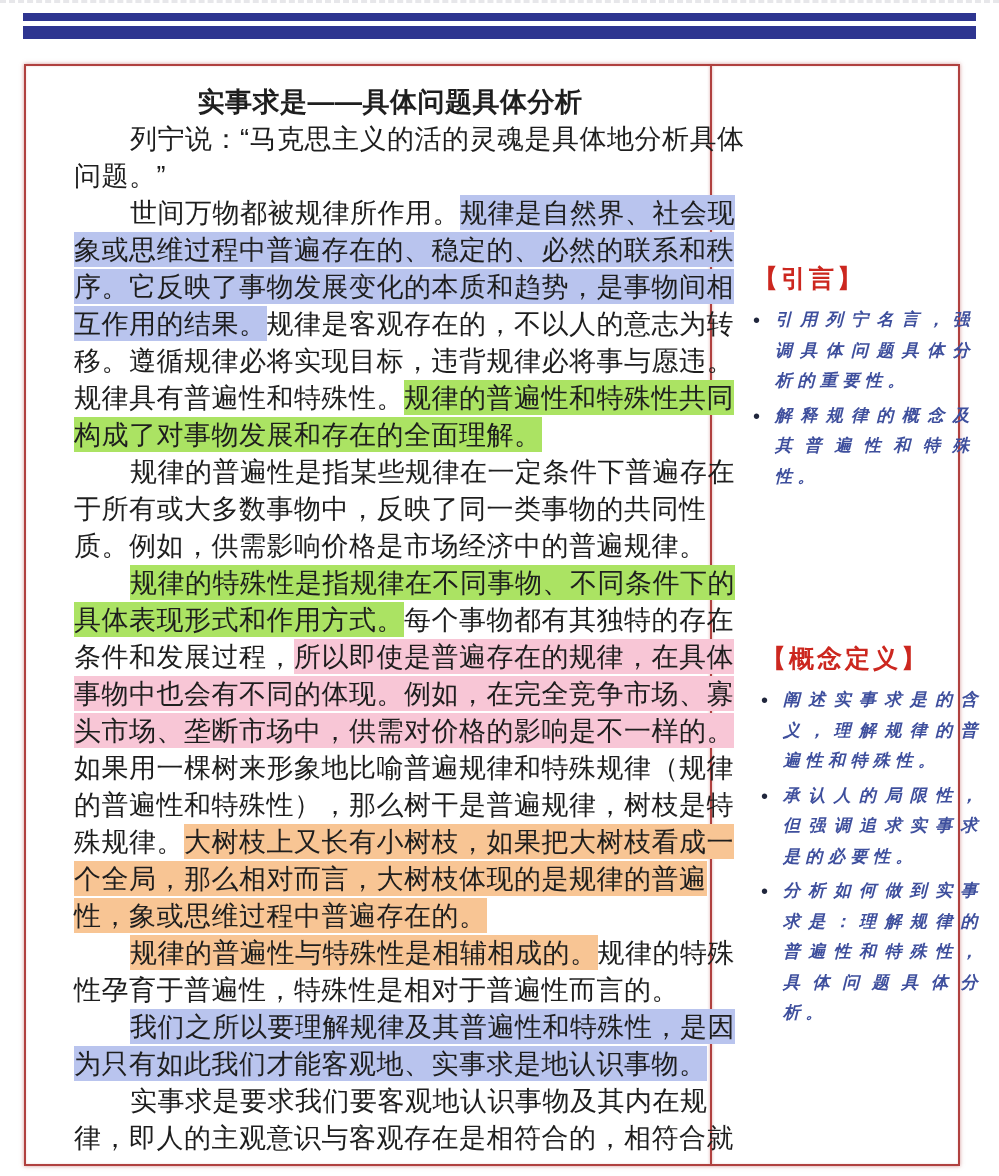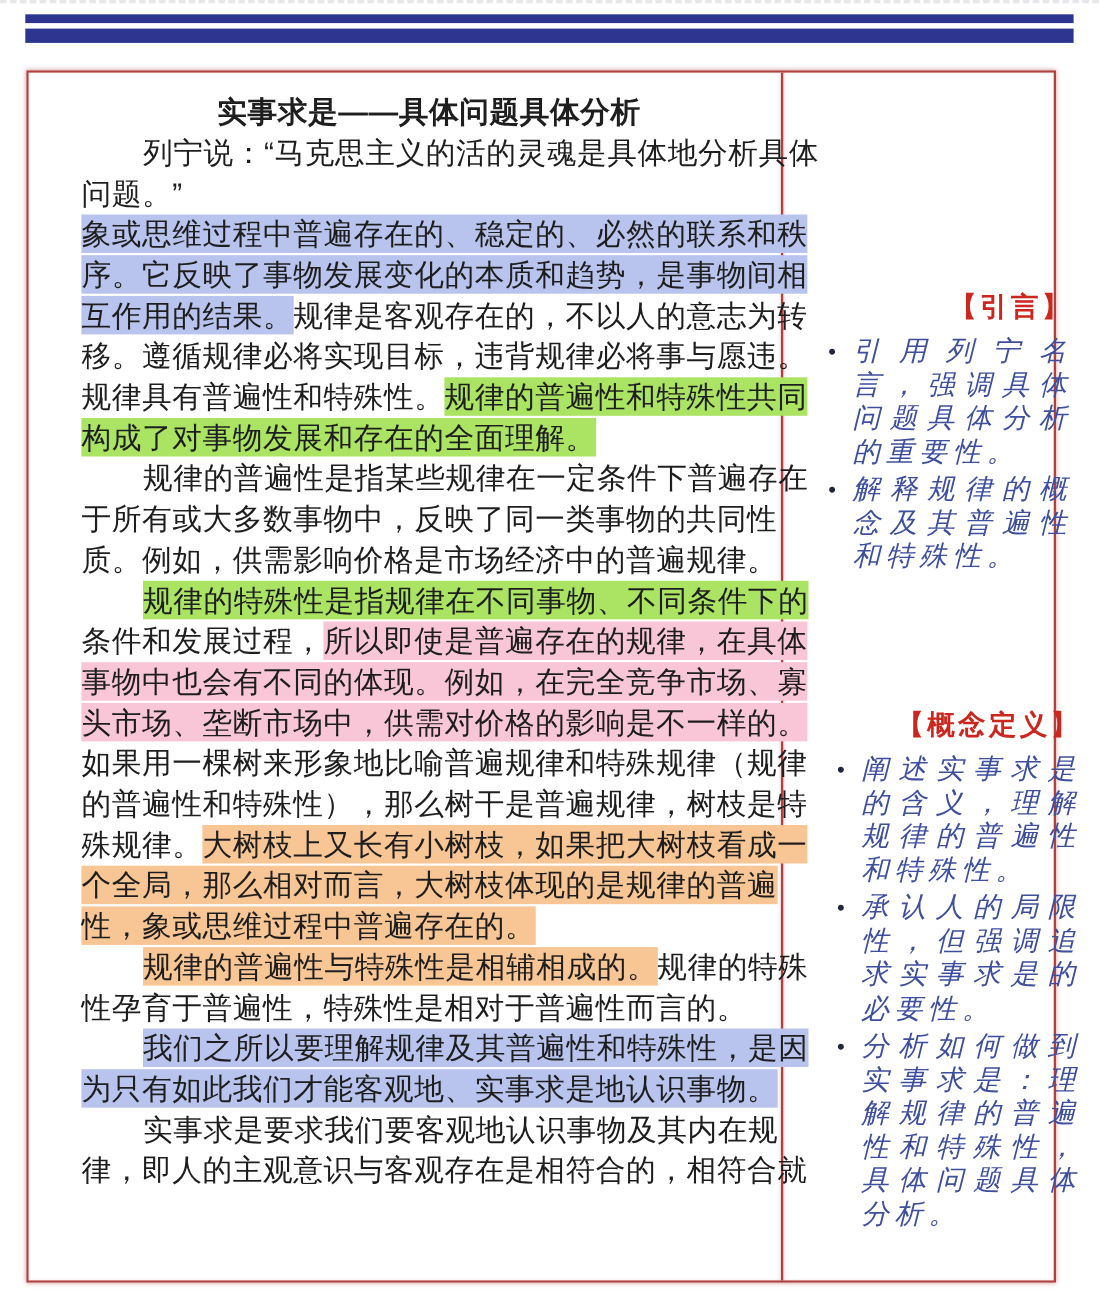--- a/index.html
+++ b/index.html
@@ -42,59 +42,61 @@
   .hl-green  { background: var(--hl-green); }
   .hl-pink   { background: var(--hl-pink); }
   .hl-orange { background: var(--hl-orange); }
 
   
   .ann-block { position: absolute; width: 222px; }
   .ann-block-1 { left: 727px; top: 196px; }
   .ann-block-2 { left: 735px; top: 576px; }
   .ann-title {
     color: var(--ann-red); font-weight: bold; font-size: 25px;
-    letter-spacing: 3px; text-align: right; margin-bottom: 10px;
+    letter-spacing: 3px; text-align: left; margin-bottom: 10px;
     font-family: "Liberation Serif", serif;
   }
   .ann-item { display: flex; margin-bottom: 4px; }
   .ann-item .dot {
     flex: 0 0 22px; color: #20263c; font-size: 20px; line-height: 30px;
   }
   .ann-item .atext {
-    color: var(--ann-blue); font-size: 25px; line-height: 30.5px;
+    color: var(--ann-blue); font-size: 17px; line-height: 30.5px;
     letter-spacing: 5.5px; font-style: italic;
-    font-family: "Liberation Serif", serif; font-weight: 400;
+    font-family: "Liberation Serif", serif; font-weight: 700;
     text-align: justify;
   }
 </style>
 </head>
 <body style="--navy: #2e3590; --border-red: #b0413f; --ann-red: #cc271f; --ann-blue: #3e4f9d; --ink: #1e1e1e; --hl-blue: #b9c4ee; --hl-green: #abe363; --hl-pink: #f8c6d6; --hl-orange: #f8c594;">
 
 <div class="top-remnant"></div>
 <div class="navy-bar bar1"></div>
 <div class="navy-bar bar2"></div>
 
 <div class="doc-box">
   <div class="v-divider"></div>
 
   <div class="article">
     <div class="tline center article-title">实事求是——具体问题具体分析</div>
     <div>
         <div class="tline ind"><span>列宁说：“马克思主义的活的灵魂是具体地分析具体</span></div>
         <div class="tline"><span>问题。”</span></div>
+        <div class="tline ind"><span>世间万物都被规律所作用。</span><span class="hl hl-blue">规律是自然界、社会现</span></div>
         <div class="tline"><span class="hl hl-blue">象或思维过程中普遍存在的、稳定的、必然的联系和秩</span></div>
         <div class="tline"><span class="hl hl-blue">序。它反映了事物发展变化的本质和趋势，是事物间相</span></div>
         <div class="tline"><span class="hl hl-blue">互作用的结果。</span><span>规律是客观存在的，不以人的意志为转</span></div>
         <div class="tline"><span>移。遵循规律必将实现目标，违背规律必将事与愿违。</span></div>
         <div class="tline"><span>规律具有普遍性和特殊性。</span><span class="hl hl-green">规律的普遍性和特殊性共同</span></div>
         <div class="tline"><span class="hl hl-green">构成了对事物发展和存在的全面理解。</span></div>
         <div class="tline ind"><span>规律的普遍性是指某些规律在一定条件下普遍存在</span></div>
         <div class="tline"><span>于所有或大多数事物中，反映了同一类事物的共同性</span></div>
         <div class="tline"><span>质。例如，供需影响价格是市场经济中的普遍规律。</span></div>
         <div class="tline ind"><span class="hl hl-green">规律的特殊性是指规律在不同事物、不同条件下的</span></div>
+        <div class="tline"><span class="hl hl-green">具体表现形式和作用方式。</span><span>每个事物都有其独特的存在</span></div>
         <div class="tline"><span>条件和发展过程，</span><span class="hl hl-pink">所以即使是普遍存在的规律，在具体</span></div>
         <div class="tline"><span class="hl hl-pink">事物中也会有不同的体现。例如，在完全竞争市场、寡</span></div>
         <div class="tline"><span class="hl hl-pink">头市场、垄断市场中，供需对价格的影响是不一样的。</span></div>
         <div class="tline"><span>如果用一棵树来形象地比喻普遍规律和特殊规律（规律</span></div>
         <div class="tline"><span>的普遍性和特殊性），那么树干是普遍规律，树枝是特</span></div>
         <div class="tline"><span>殊规律。</span><span class="hl hl-orange">大树枝上又长有小树枝，如果把大树枝看成一</span></div>
         <div class="tline"><span class="hl hl-orange">个全局，那么相对而言，大树枝体现的是规律的普遍</span></div>
         <div class="tline"><span class="hl hl-orange">性，象或思维过程中普遍存在的。</span></div>
         <div class="tline ind"><span class="hl hl-orange">规律的普遍性与特殊性是相辅相成的。</span><span>规律的特殊</span></div>
         <div class="tline"><span>性孕育于普遍性，特殊性是相对于普遍性而言的。</span></div>

